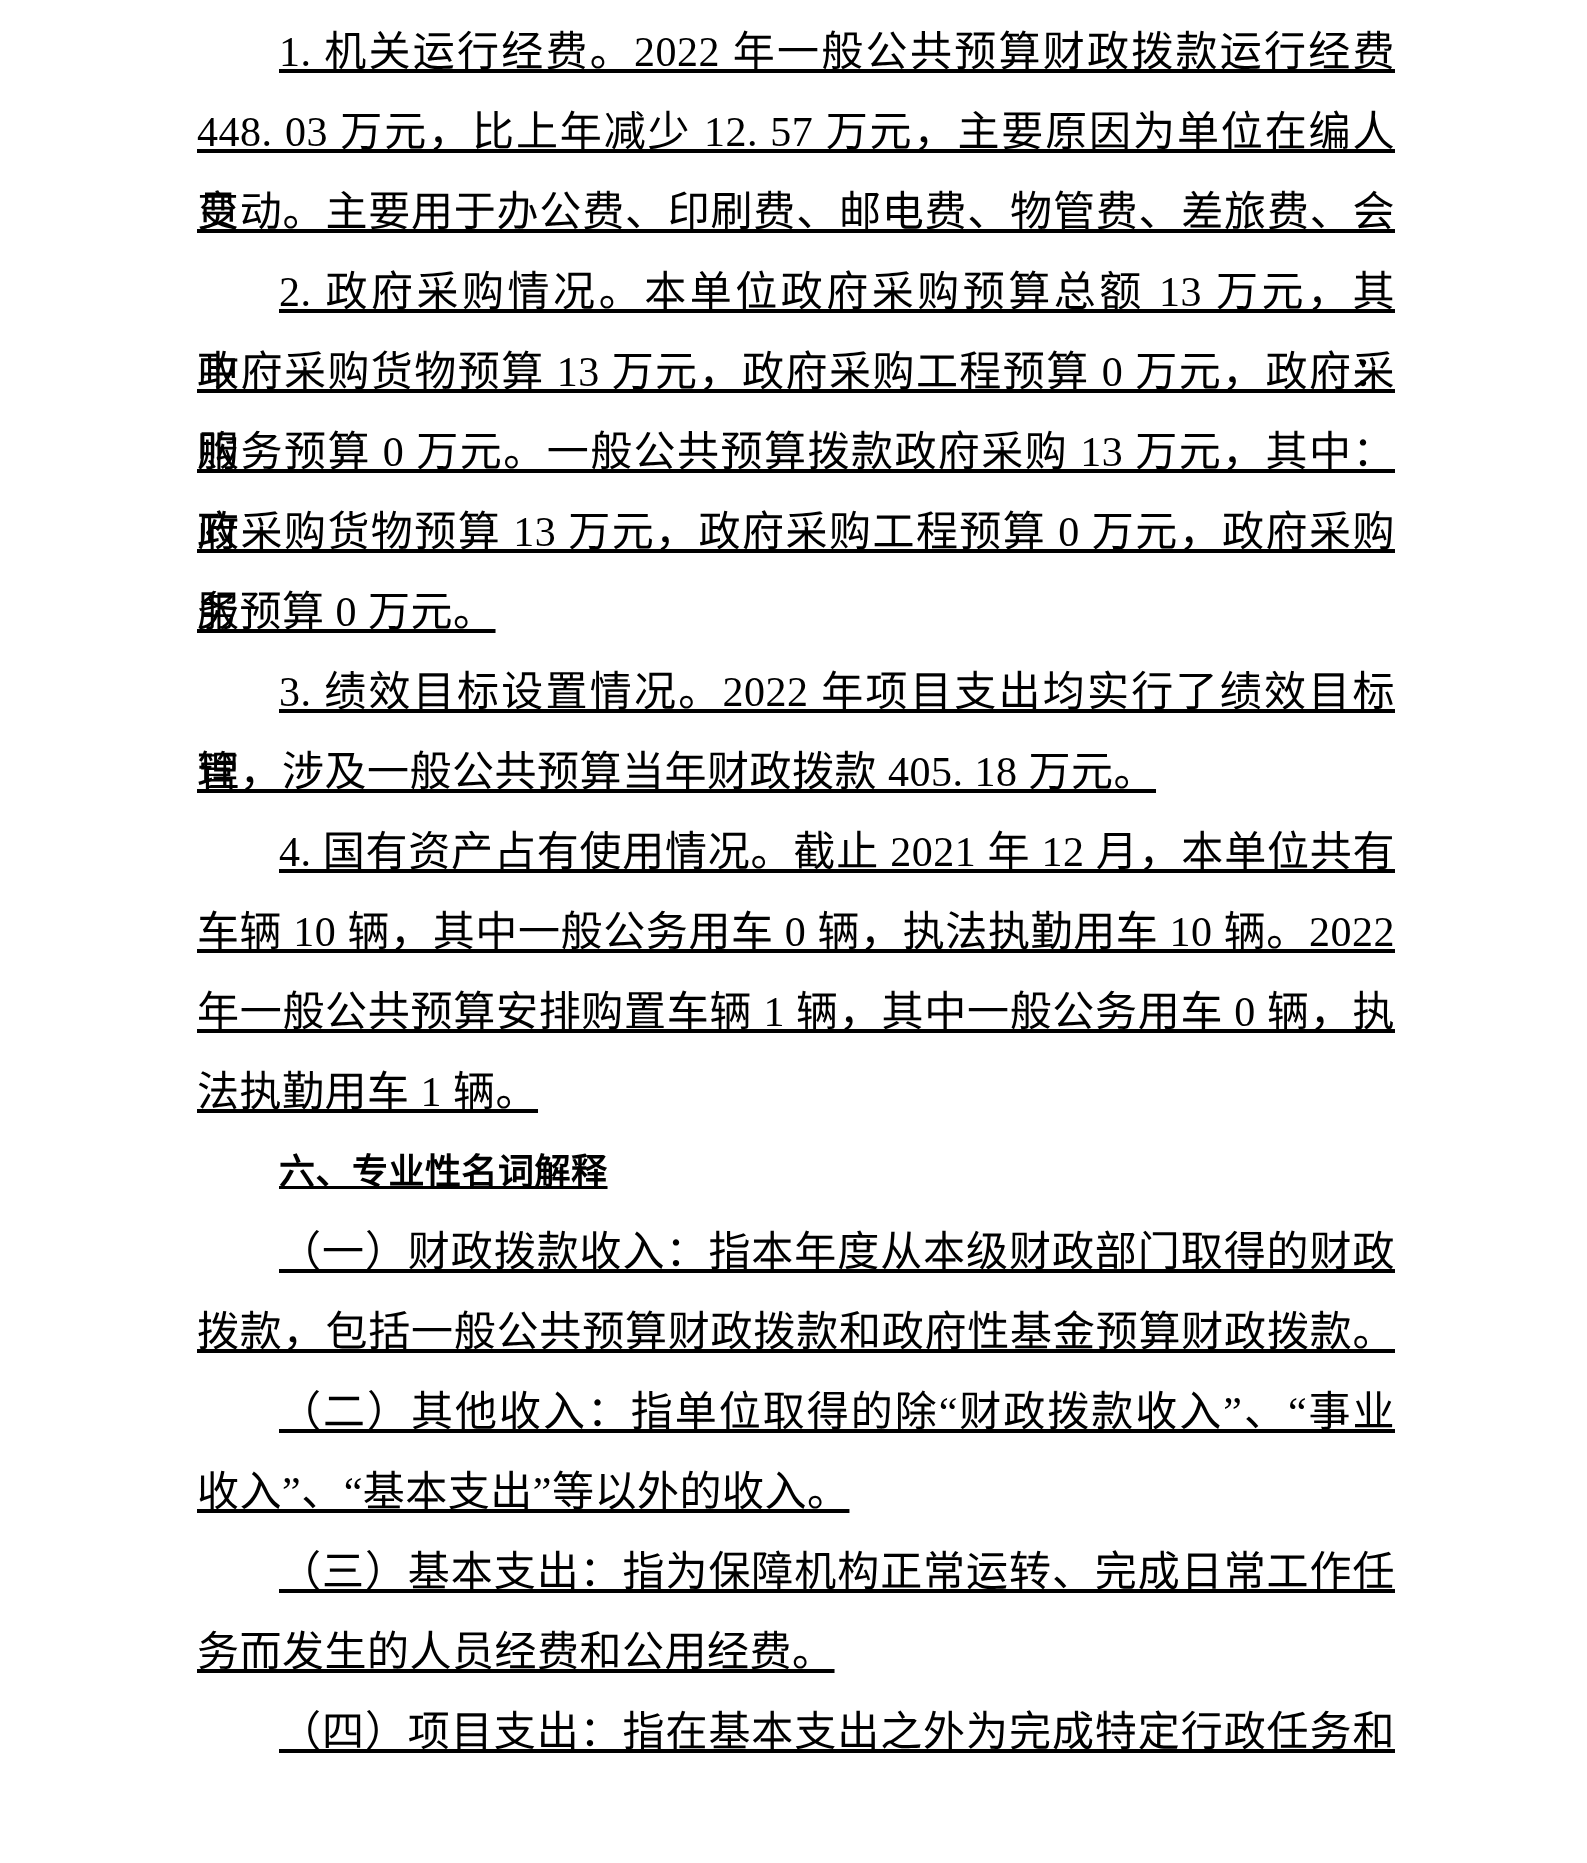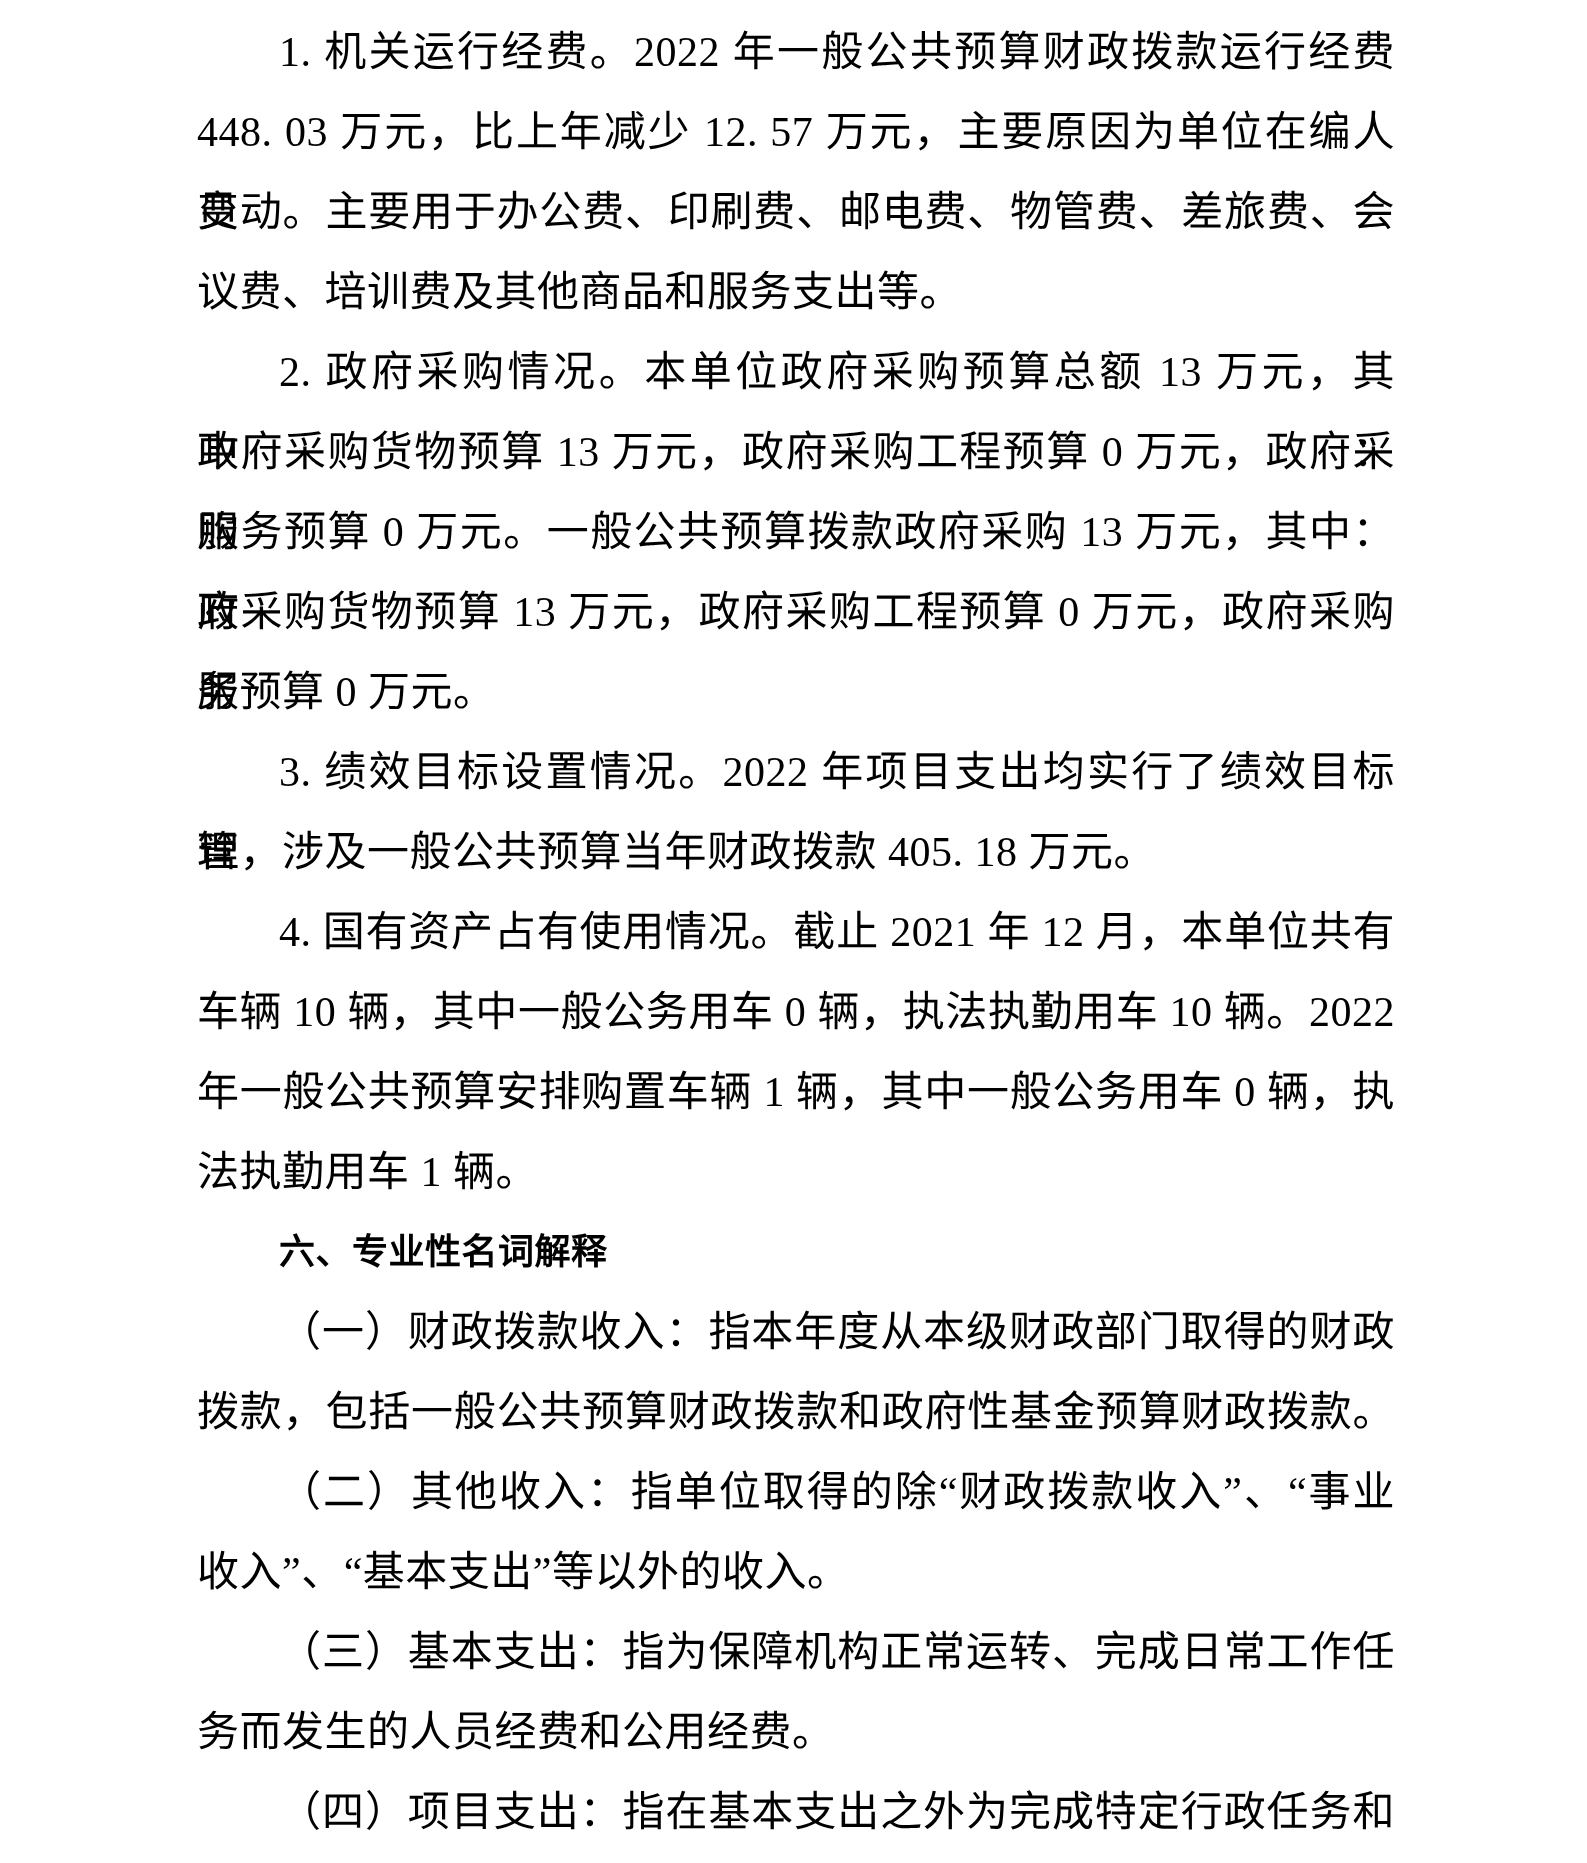--- a/index.html
+++ b/index.html
@@ -13,20 +13,21 @@
     position: relative;
     overflow: hidden;
     font-family: "Liberation Serif", "DejaVu Serif", serif;
     color: #000000;
   }
   .doc {
     position: absolute;
     left: 197px;
     top: 12px;
     width: 1198px;
+    text-decoration: underline;
   }
   .ln {
     height: 80px;
     line-height: 80px;
     font-size: 42px;
     letter-spacing: 0.5px;
   }
   
   .j {
     text-align: justify;
@@ -46,21 +47,20 @@
 </style>
 </head>
 <body>
 
 <div class="doc">
 
   <div>
     <div class="ln j ind">1. 机关运行经费。2022 年一般公共预算财政拨款运行经费</div>
     <div class="ln j">448. 03 万元，比上年减少 12. 57 万元，主要原因为单位在编人员</div>
     <div class="ln j">变动。主要用于办公费、印刷费、邮电费、物管费、差旅费、会</div>
-    <div class="ln">议费、培训费及其他商品和服务支出等。</div>
   </div>
 
   <div>
     <div class="ln j ind">2. 政府采购情况。本单位政府采购预算总额 13 万元，其中：</div>
     <div class="ln j">政府采购货物预算 13 万元，政府采购工程预算 0 万元，政府采购</div>
     <div class="ln j">服务预算 0 万元。一般公共预算拨款政府采购 13 万元，其中：政</div>
     <div class="ln j">府采购货物预算 13 万元，政府采购工程预算 0 万元，政府采购服</div>
     <div class="ln">务预算 0 万元。</div>
   </div>
 

